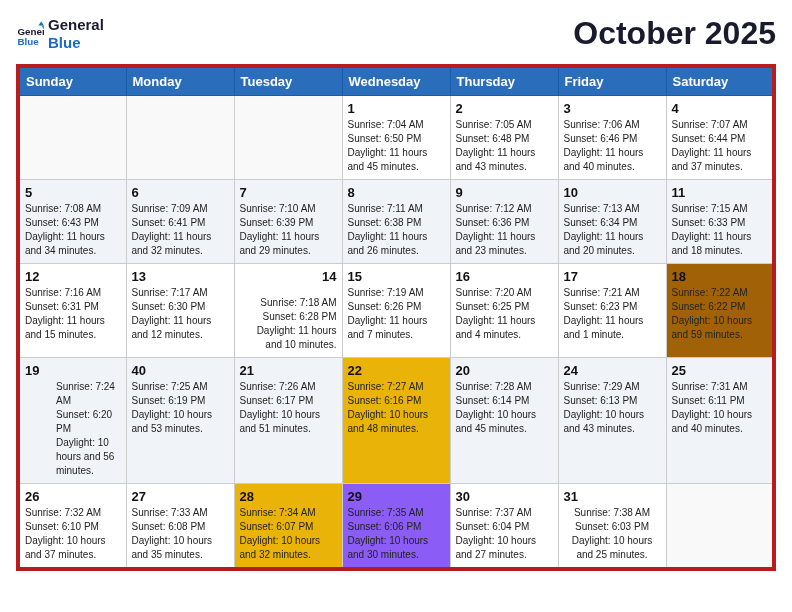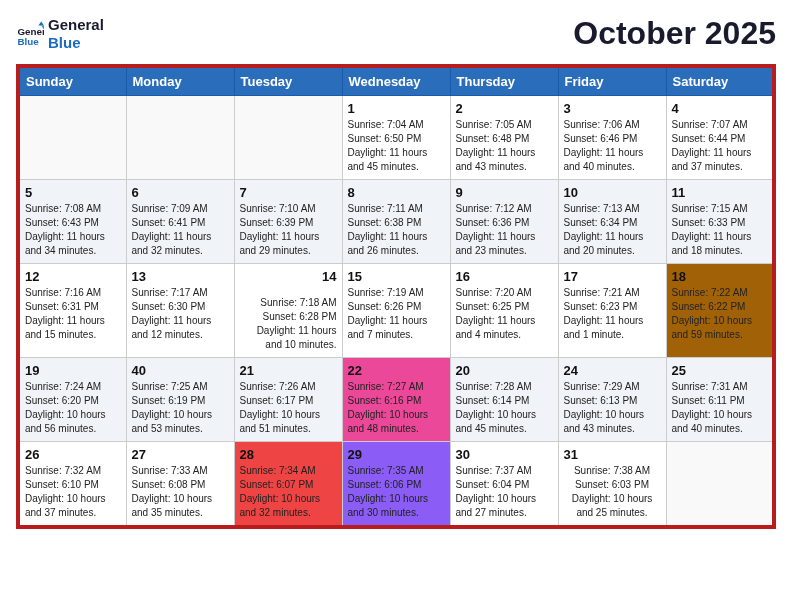--- a/index.html
+++ b/index.html
@@ -233,37 +233,37 @@
         <td style="background: #a16207;">
           <div class="day-number">18</div>
           <div class="day-info" style="white-space: pre-line;">Sunrise: 7:22 AM
 Sunset: 6:22 PM
 Daylight: 10 hours and 59 minutes.</div>
         </td>
       </tr>
       <tr>
         <td style="background: rgb(240, 244, 248);">
           <div class="day-number">19</div>
-          <div class="day-info" style="white-space: pre-line;">Sunrise: 7:24 AM
+          <div class="day-info" style="white-space: pre-line; margin-left: 31px;">Sunrise: 7:24 AM
 Sunset: 6:20 PM
 Daylight: 10 hours and 56 minutes.</div>
         </td>
         <td style="background: rgb(240, 244, 248);">
           <div class="day-number">40</div>
           <div class="day-info" style="white-space: pre-line;">Sunrise: 7:25 AM
 Sunset: 6:19 PM
 Daylight: 10 hours and 53 minutes.</div>
         </td>
         <td style="background: rgb(240, 244, 248);">
           <div class="day-number">21</div>
           <div class="day-info" style="white-space: pre-line;">Sunrise: 7:26 AM
 Sunset: 6:17 PM
 Daylight: 10 hours and 51 minutes.</div>
         </td>
-        <td style="background: #ec4899; margin-top: 21px;">
+        <td style="background: #eab308; margin-top: 21px;">
           <div class="day-number">22</div>
           <div class="day-info" style="white-space: pre-line;">Sunrise: 7:27 AM
 Sunset: 6:16 PM
 Daylight: 10 hours and 48 minutes.</div>
         </td>
         <td style="background: rgb(240, 244, 248);">
           <div class="day-number">20</div>
           <div class="day-info" style="white-space: pre-line;">Sunrise: 7:28 AM
 Sunset: 6:14 PM
 Daylight: 10 hours and 45 minutes.</div>
@@ -287,21 +287,21 @@
           <div class="day-info" style="white-space: pre-line;">Sunrise: 7:32 AM
 Sunset: 6:10 PM
 Daylight: 10 hours and 37 minutes.</div>
         </td>
         <td style="background: rgb(255, 255, 255);">
           <div class="day-number">27</div>
           <div class="day-info" style="white-space: pre-line;">Sunrise: 7:33 AM
 Sunset: 6:08 PM
 Daylight: 10 hours and 35 minutes.</div>
         </td>
-        <td style="background: #ef4444; margin-top: 48px;">
+        <td style="background: #eab308; margin-top: 48px;">
           <div class="day-number">28</div>
           <div class="day-info" style="white-space: pre-line;">Sunrise: 7:34 AM
 Sunset: 6:07 PM
 Daylight: 10 hours and 32 minutes.</div>
         </td>
         <td style="background: #8b5cf6;">
           <div class="day-number">29</div>
           <div class="day-info" style="white-space: pre-line;">Sunrise: 7:35 AM
 Sunset: 6:06 PM
 Daylight: 10 hours and 30 minutes.</div>

